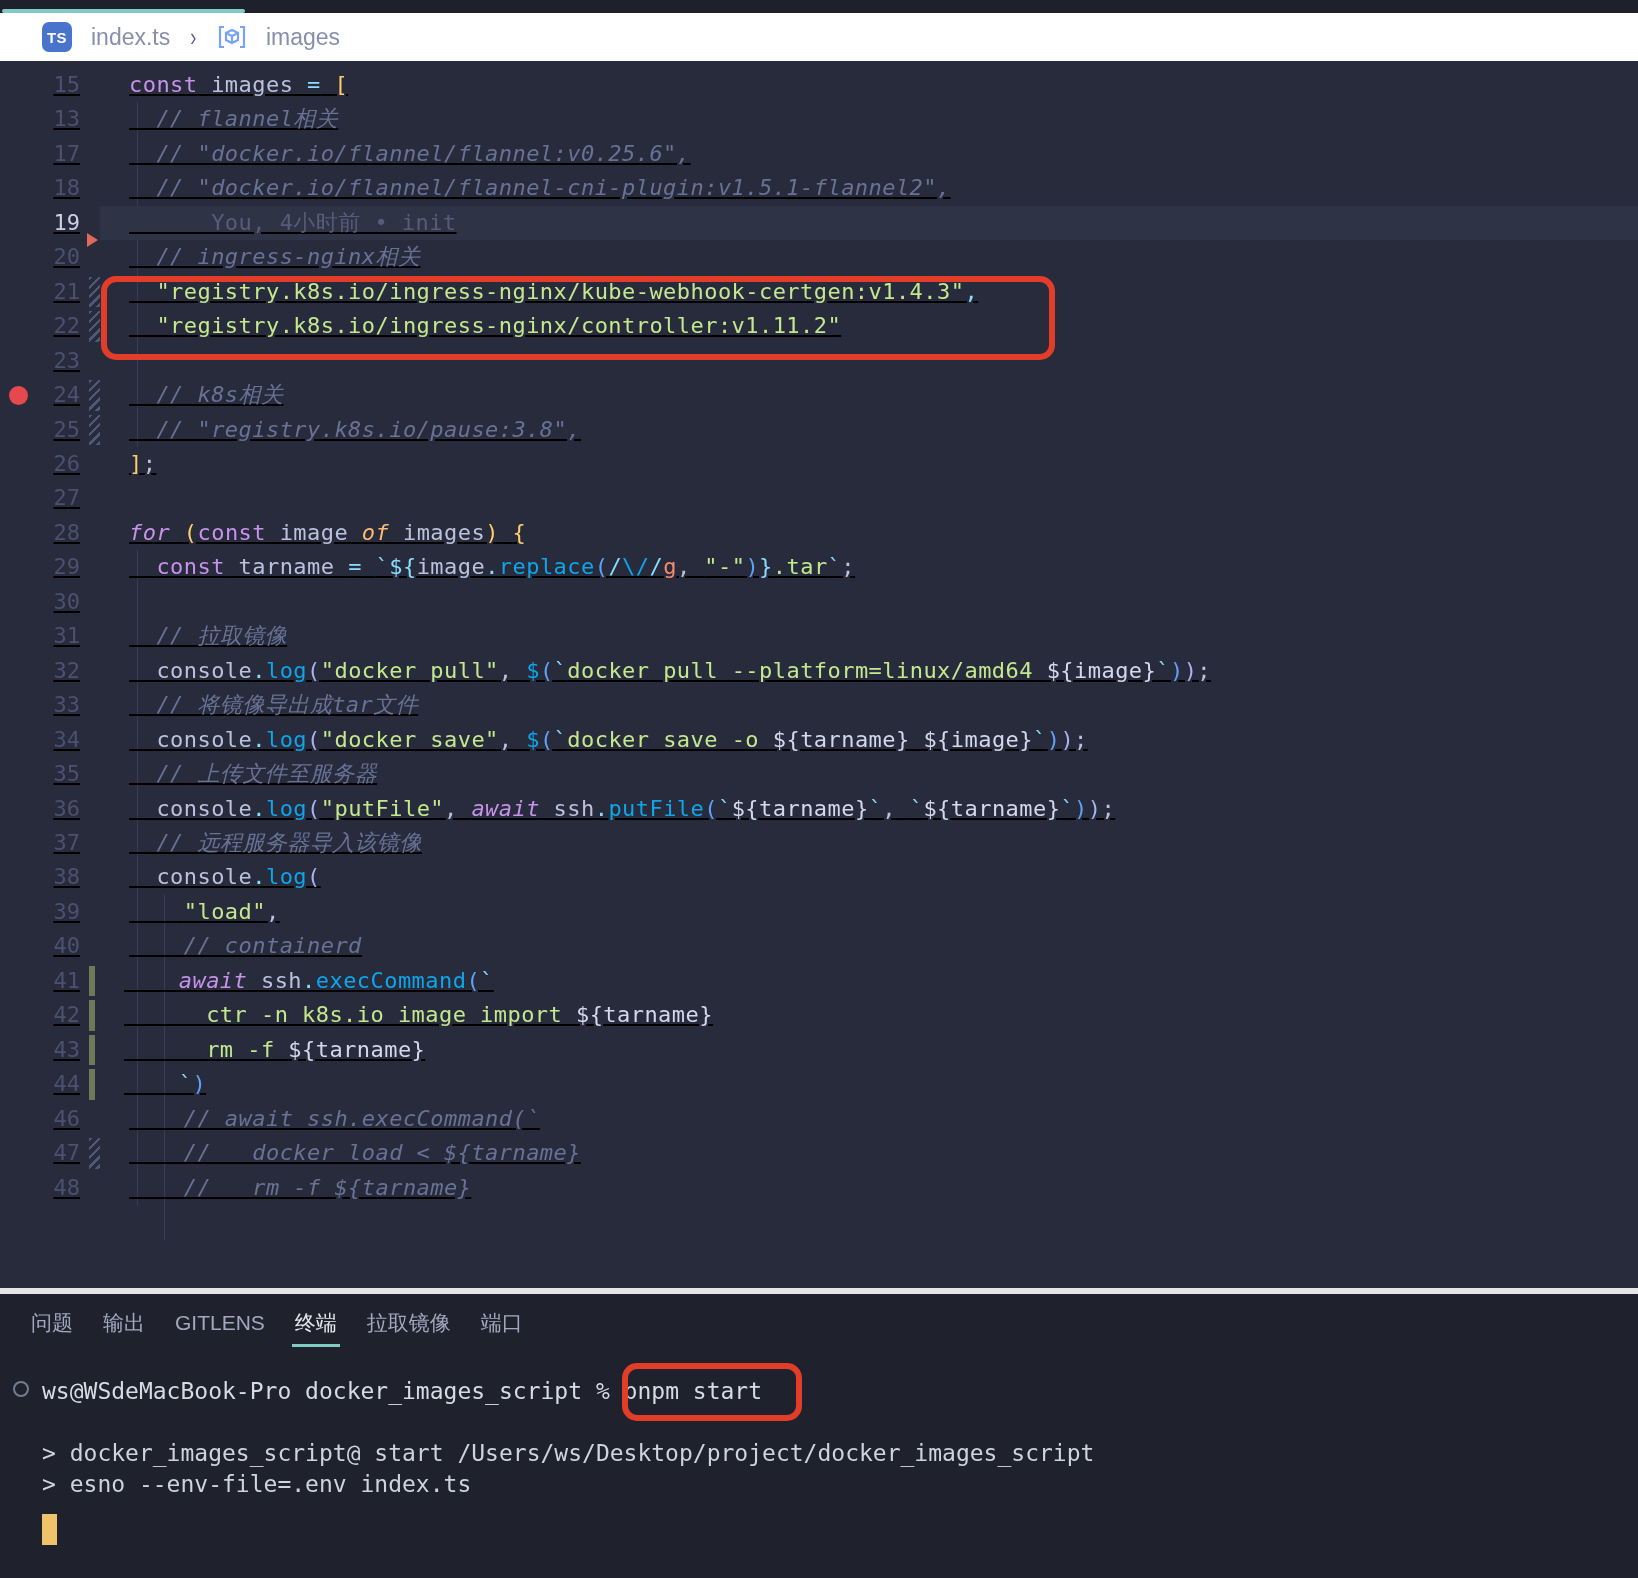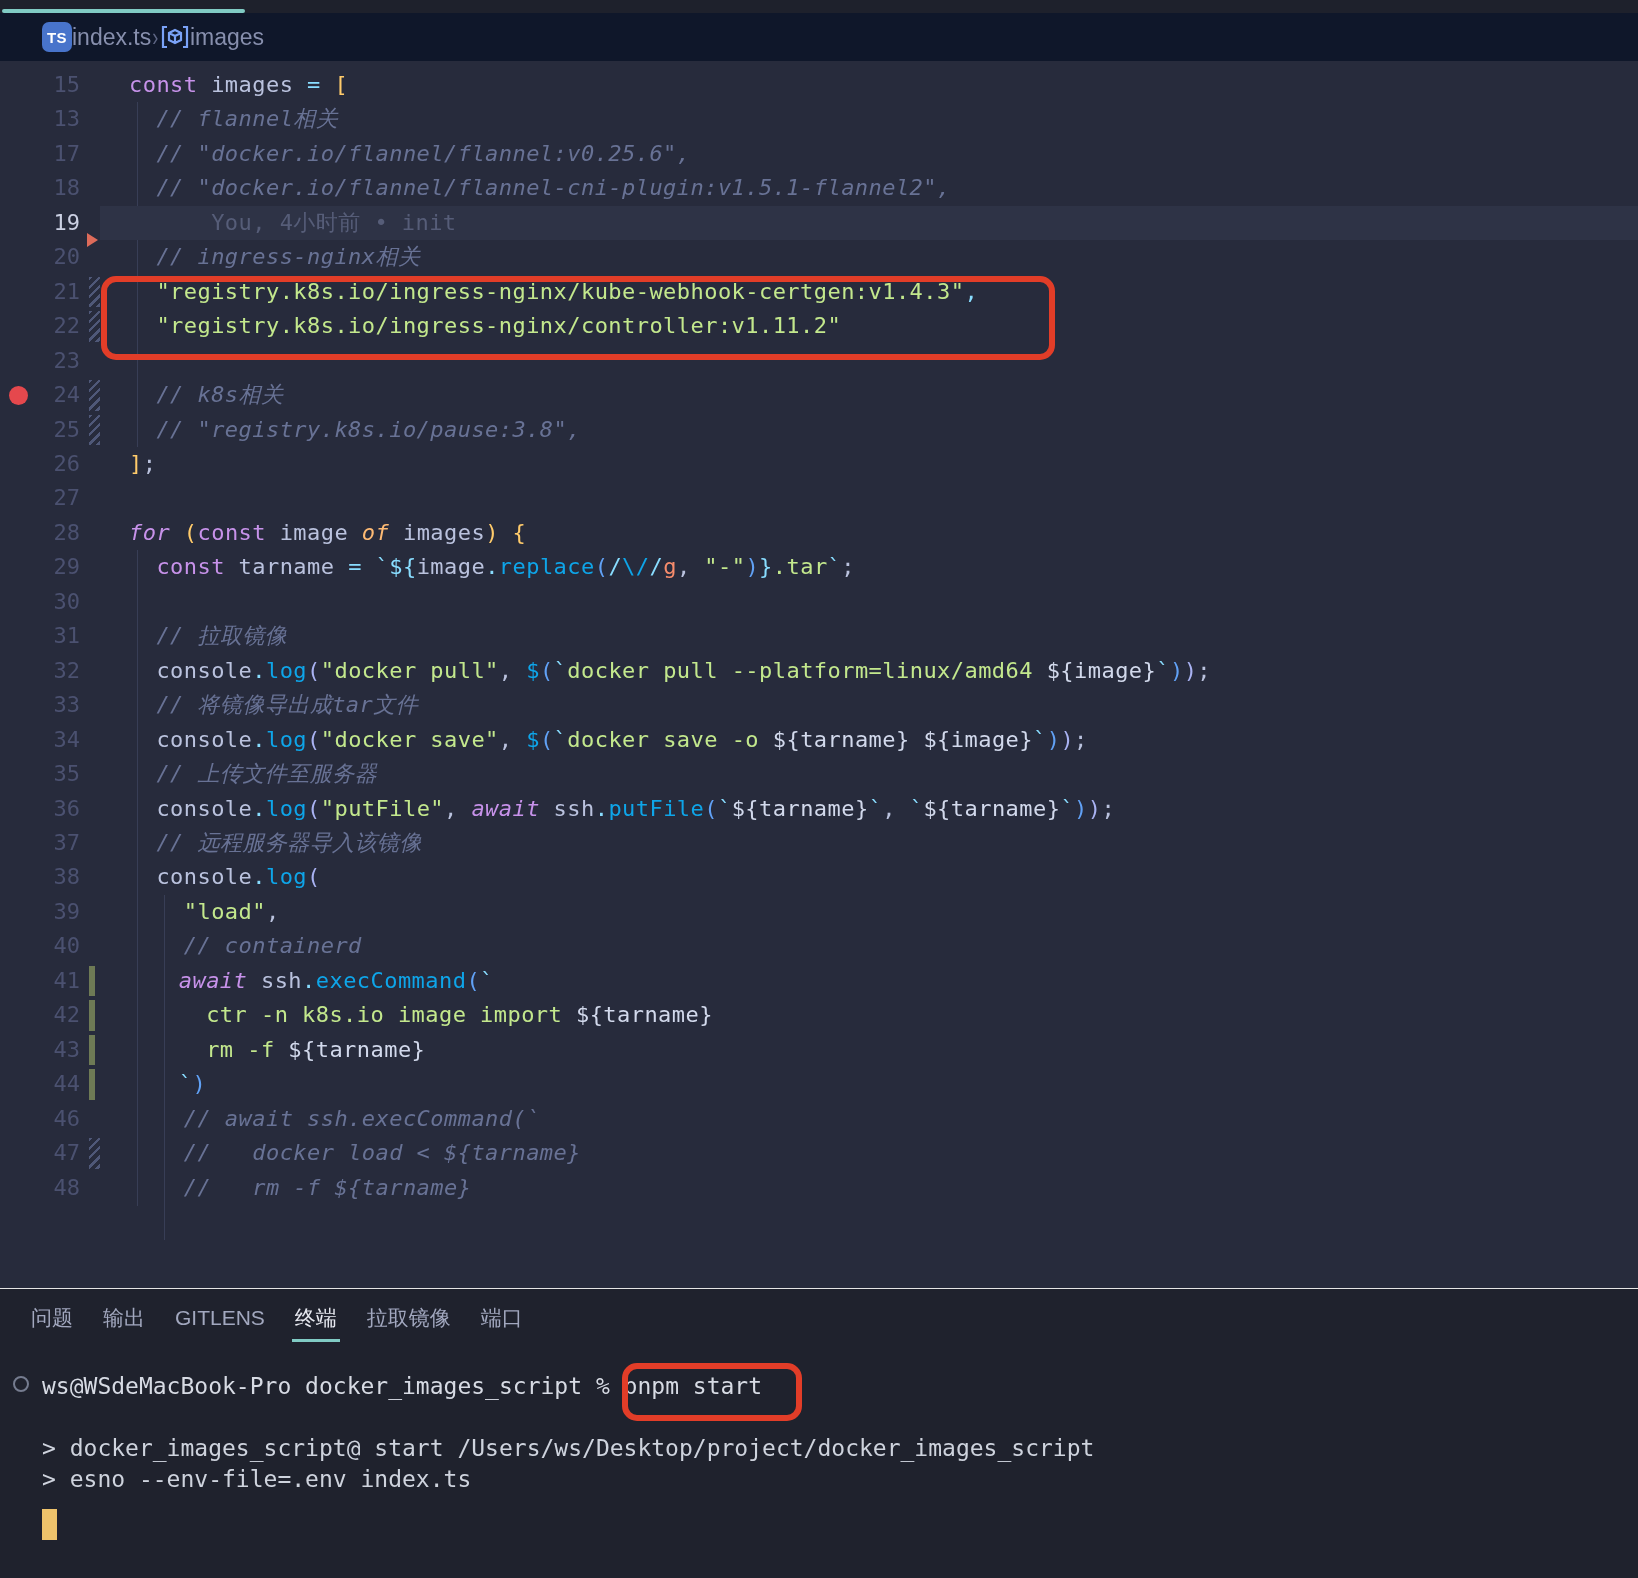--- a/index.html
+++ b/index.html
@@ -9,31 +9,31 @@
     background:#272b3c;
     font-family:"DejaVu Sans Mono", monospace;
   }
 
   
   .tabstrip { height:13px; background:#1e212c; position:relative; }
   .tab-indicator { position:absolute; left:2px; bottom:0; height:4px; width:243px;
     background:#80cbc4; border-radius:2px; }
 
   
-  .breadcrumb { height:48px; display:flex; align-items:center; gap:0;
-    padding-left:42px; background:#0f172a;
+  .breadcrumb { height:48px; display:flex; align-items:center; gap:19px;
+    padding-left:42px; background:#ffffff;
     font-family:"Liberation Sans", sans-serif; font-size:23px; color:#878fad; }
   .ts-icon { width:30px; height:30px; border-radius:7px; background:#4874cb;
     color:#fff; display:flex; align-items:center; justify-content:center;
     font-size:15px; font-weight:bold; letter-spacing:0.5px; }
   .crumb-sep { color:#5e6684; font-size:26px; font-weight:300; transform:scaleX(0.7); }
   .symbol-icon { display:flex; align-items:center; }
 
   
-  .editor { position:relative; padding-top:7px; }
+  .editor { position:relative; padding-top:7px;text-decoration:underline; }
   .row { display:flex; height:34.46px; line-height:34.46px; font-size:22px;
     letter-spacing:0.45px; white-space:pre; position:relative; }
   .row.cursor::before { content:''; position:absolute; left:100px; right:0; top:0; bottom:0;
     background:#2e3346; }
   .m   { width:36px; flex:none; display:flex; align-items:center; justify-content:center; z-index:1; }
   .bp  { width:19px; height:19px; border-radius:50%; background:#e5484d; }
   .num { width:44px; flex:none; text-align:right; color:#4b5170; z-index:1; letter-spacing:0; }
   .row.cursor .num { color:#ccd1e4; }
   .chg { width:11px; flex:none; margin-left:9px; margin-top:2px; margin-bottom:2px; z-index:1; }
   .chg.hatch { background:repeating-linear-gradient(135deg,#4f5878 0 2.5px,transparent 2.5px 6.5px); }
@@ -60,21 +60,21 @@
   .bl { color:#565d78; }
 
   
   .anno { position:absolute; border:6px solid #e23d28; border-radius:15px;
     z-index:20; pointer-events:none; }
   .anno1 { left:101px; top:276px; width:954px; height:84px; }
   .anno2 { left:622px; top:1363px; width:180px; height:58px; }
 
   
   .panel { position:absolute; left:0; top:1288px; width:1638px; height:290px;
-    background:#1f222d; border-top:1px solid #e5e5e5; }
+    background:#1f222d; border-top:6px solid #e5e5e5; }
   .tabs { display:flex; align-items:stretch; height:58px; padding-left:16px;
     font-family:"Liberation Sans", sans-serif; font-size:21px; color:#a2a8bf; }
   .tab { position:relative; padding:0 15px; display:flex; align-items:center; }
   .tab.active { color:#e8eaf1; }
   .tab.active::after { content:''; position:absolute; left:12px; right:12px; bottom:5px;
     height:3px; background:#80cbc4; }
 
   .term { position:relative; padding:24px 0 0 42px; font-size:23px; color:#d7dbe4; }
   .term-line { height:31px; line-height:31px; white-space:pre; }
   .term-out { color:#ced3dd; }

